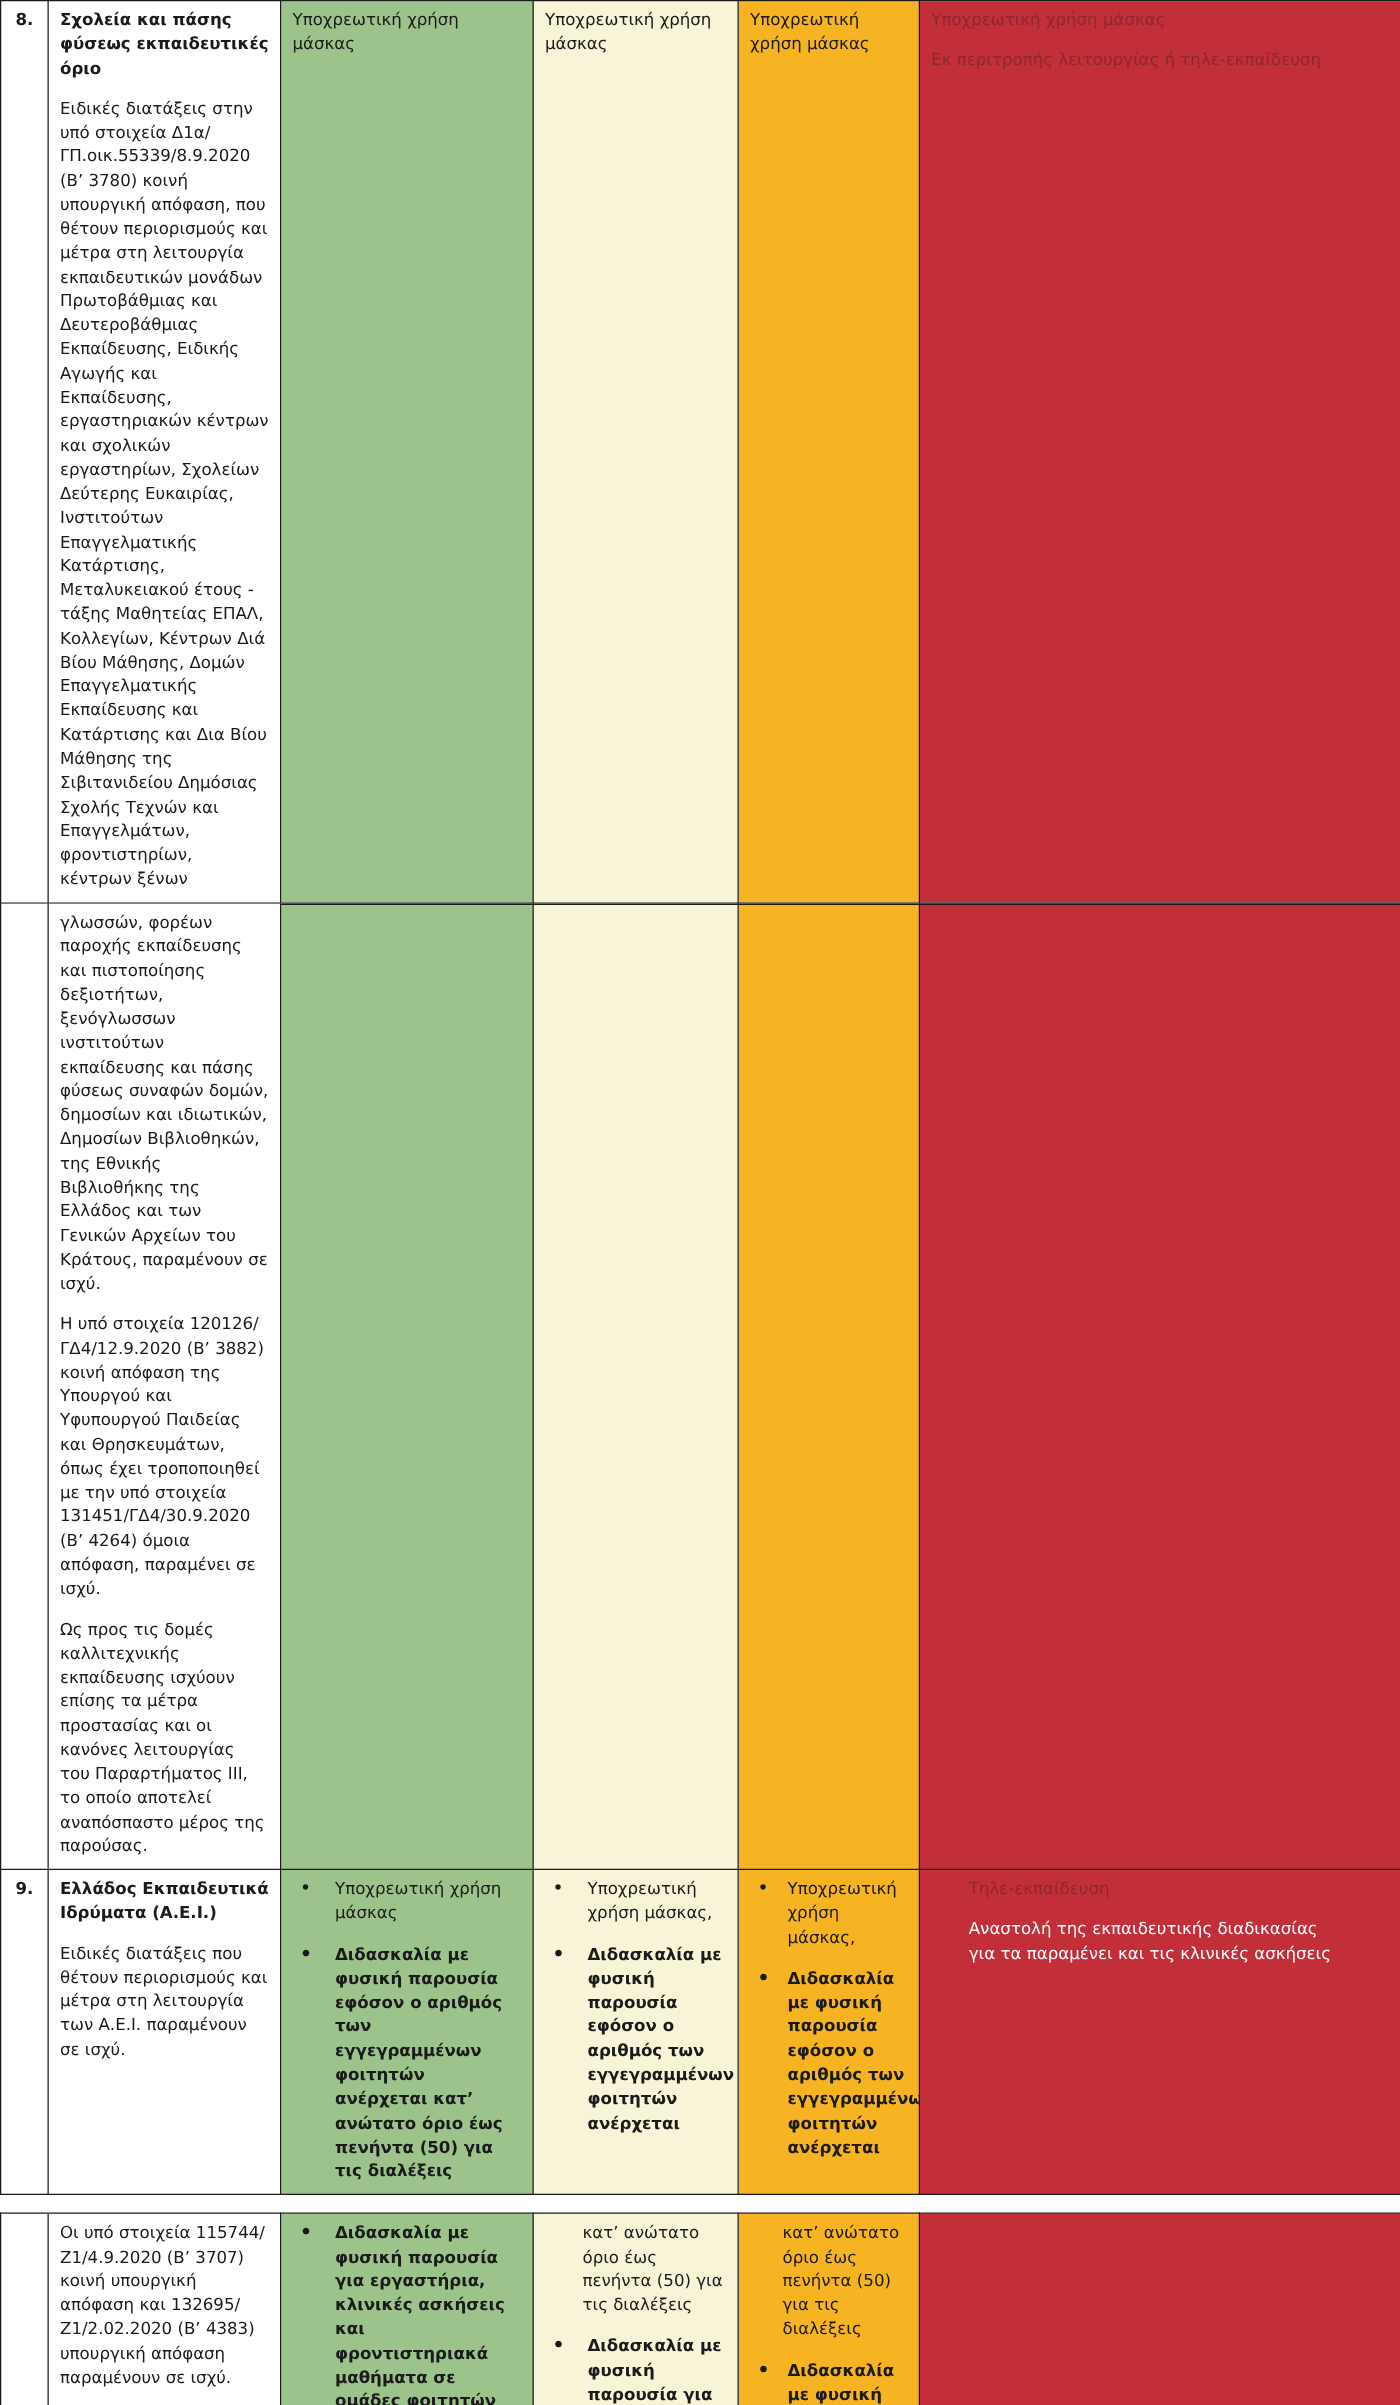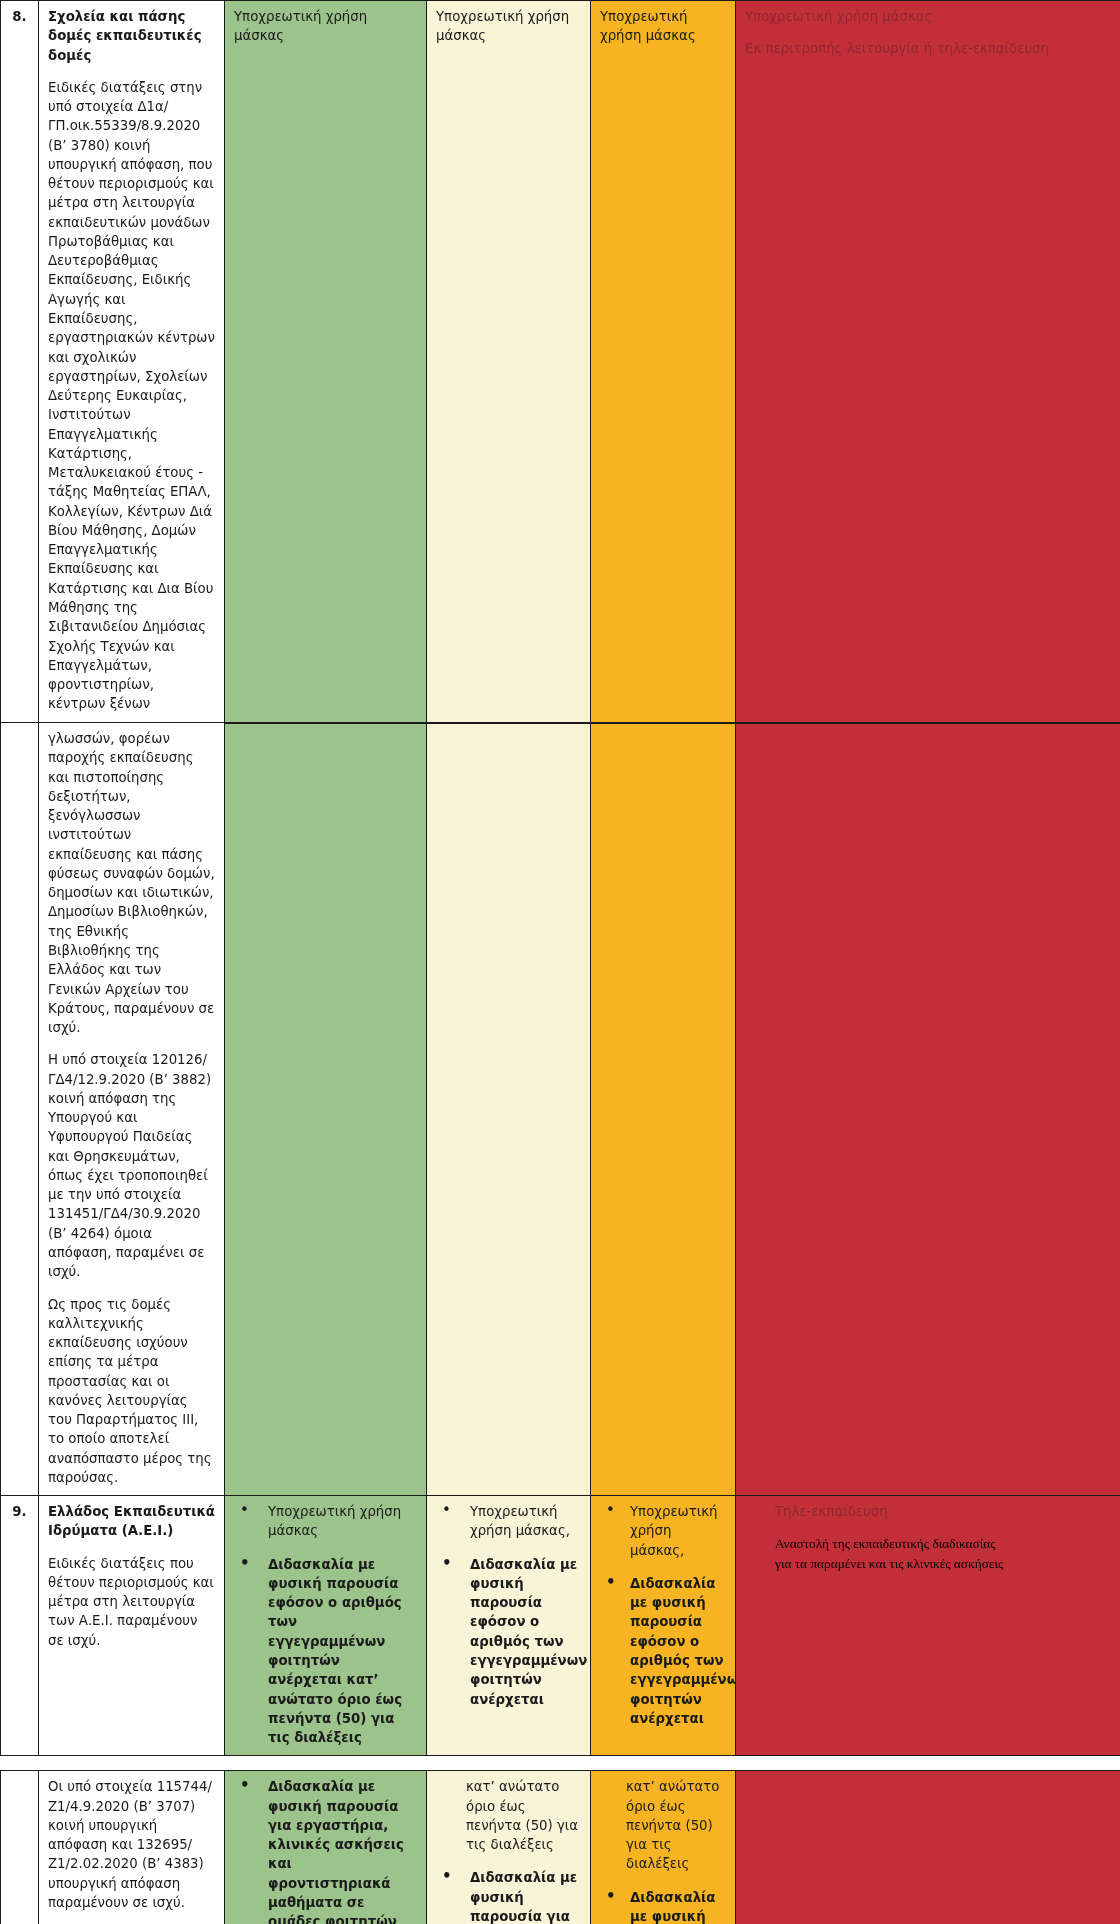--- a/index.html
+++ b/index.html
@@ -76,21 +76,21 @@
     position: absolute;
     left: 6px;
     top: -1px;
     font-size: 15px;
     line-height: 1.3;
   }
   ul.bl.tight > li { padding-left: 30px; }
 
   
   .muted { color: #8f2730; }
-  .red-strong { color: #000000; font-family: Liberation Serif, serif; }
+  .red-strong { color: #ffffff; }
 
   
   .pagegap {
     height: 14px;
     background: #ffffff;
   }
   .clip {
     overflow: hidden;
   }
   .cont-indent { padding-left: 22px; }
@@ -108,35 +108,35 @@
         <col class="c-desc">
         <col class="c-green">
       <col class="c-yellow">
         <col class="c-orange">
         <col class="c-red">
     </colgroup>
     <tbody>
         <tr>
       <td class="num tone-white">8.</td>
       <td class="tone-white">
-        <p class="title">Σχολεία και πάσης δομές εκπαιδευτικές δομές</p>
+        <p class="title">Σχολεία και πάσης φύσεως εκπαιδευτικές όριο</p>
         <p class="para">Ειδικές διατάξεις στην υπό στοιχεία Δ1α/ΓΠ.οικ.55339/8.9.2020 (Β’ 3780) κοινή υπουργική απόφαση, που θέτουν περιορισμούς και μέτρα στη λειτουργία εκπαιδευτικών μονάδων Πρωτοβάθμιας και Δευτεροβάθμιας Εκπαίδευσης, Ειδικής Αγωγής και Εκπαίδευσης, εργαστηριακών κέντρων και σχολικών εργαστηρίων, Σχολείων Δεύτερης Ευκαιρίας, Ινστιτούτων Επαγγελματικής Κατάρτισης, Μεταλυκειακού έτους - τάξης Μαθητείας ΕΠΑΛ, Κολλεγίων, Κέντρων Διά Βίου Μάθησης, Δομών Επαγγελματικής Εκπαίδευσης και Κατάρτισης και Δια Βίου Μάθησης της Σιβιτανιδείου Δημόσιας Σχολής Τεχνών και Επαγγελμάτων, φροντιστηρίων, κέντρων ξένων</p>
       </td>
       <td class="tone-green">
         <span>Υποχρεωτική χρήση μάσκας</span>
       </td>
       <td class="tone-yellow">
         <span>Υποχρεωτική χρήση μάσκας</span>
       </td>
       <td class="tone-orange">
         <span>Υποχρεωτική χρήση μάσκας</span>
       </td>
       <td class="tone-red">
         <p class="para muted">Υποχρεωτική χρήση μάσκας</p>
-        <p class="para muted">Εκ περιτροπής λειτουργία ή τηλε-εκπαίδευση</p>
+        <p class="para muted">Εκ περιτροπής λειτουργίας ή τηλε-εκπαίδευση</p>
       </td>
     </tr>
   </tbody>
     </table>
 
   <table class="measures">
     <colgroup>
       <col class="c-num">
         <col class="c-desc">
         <col class="c-green">

